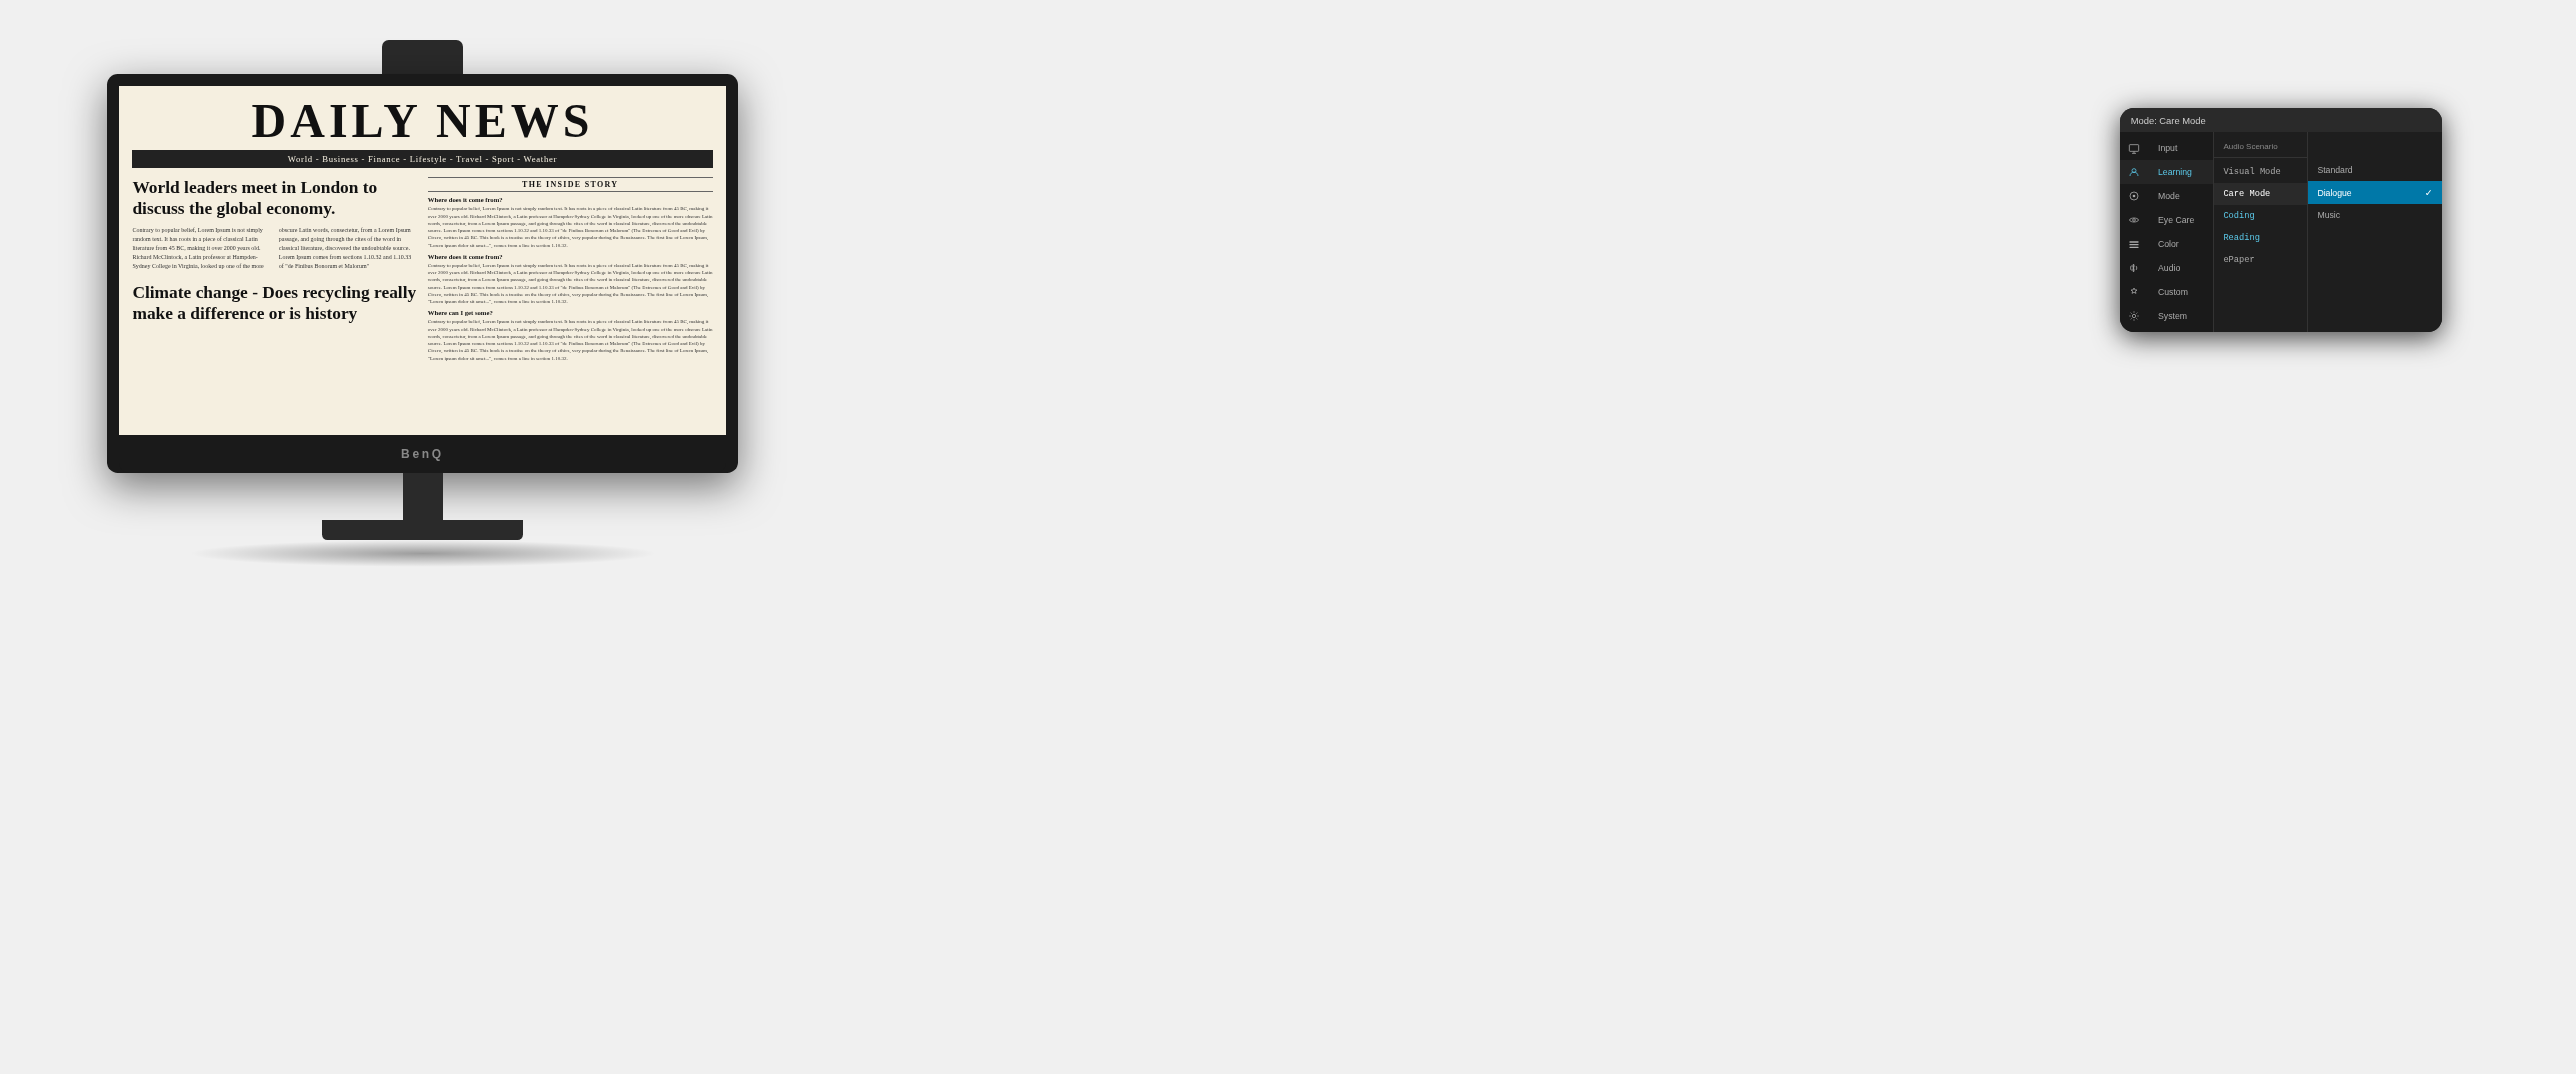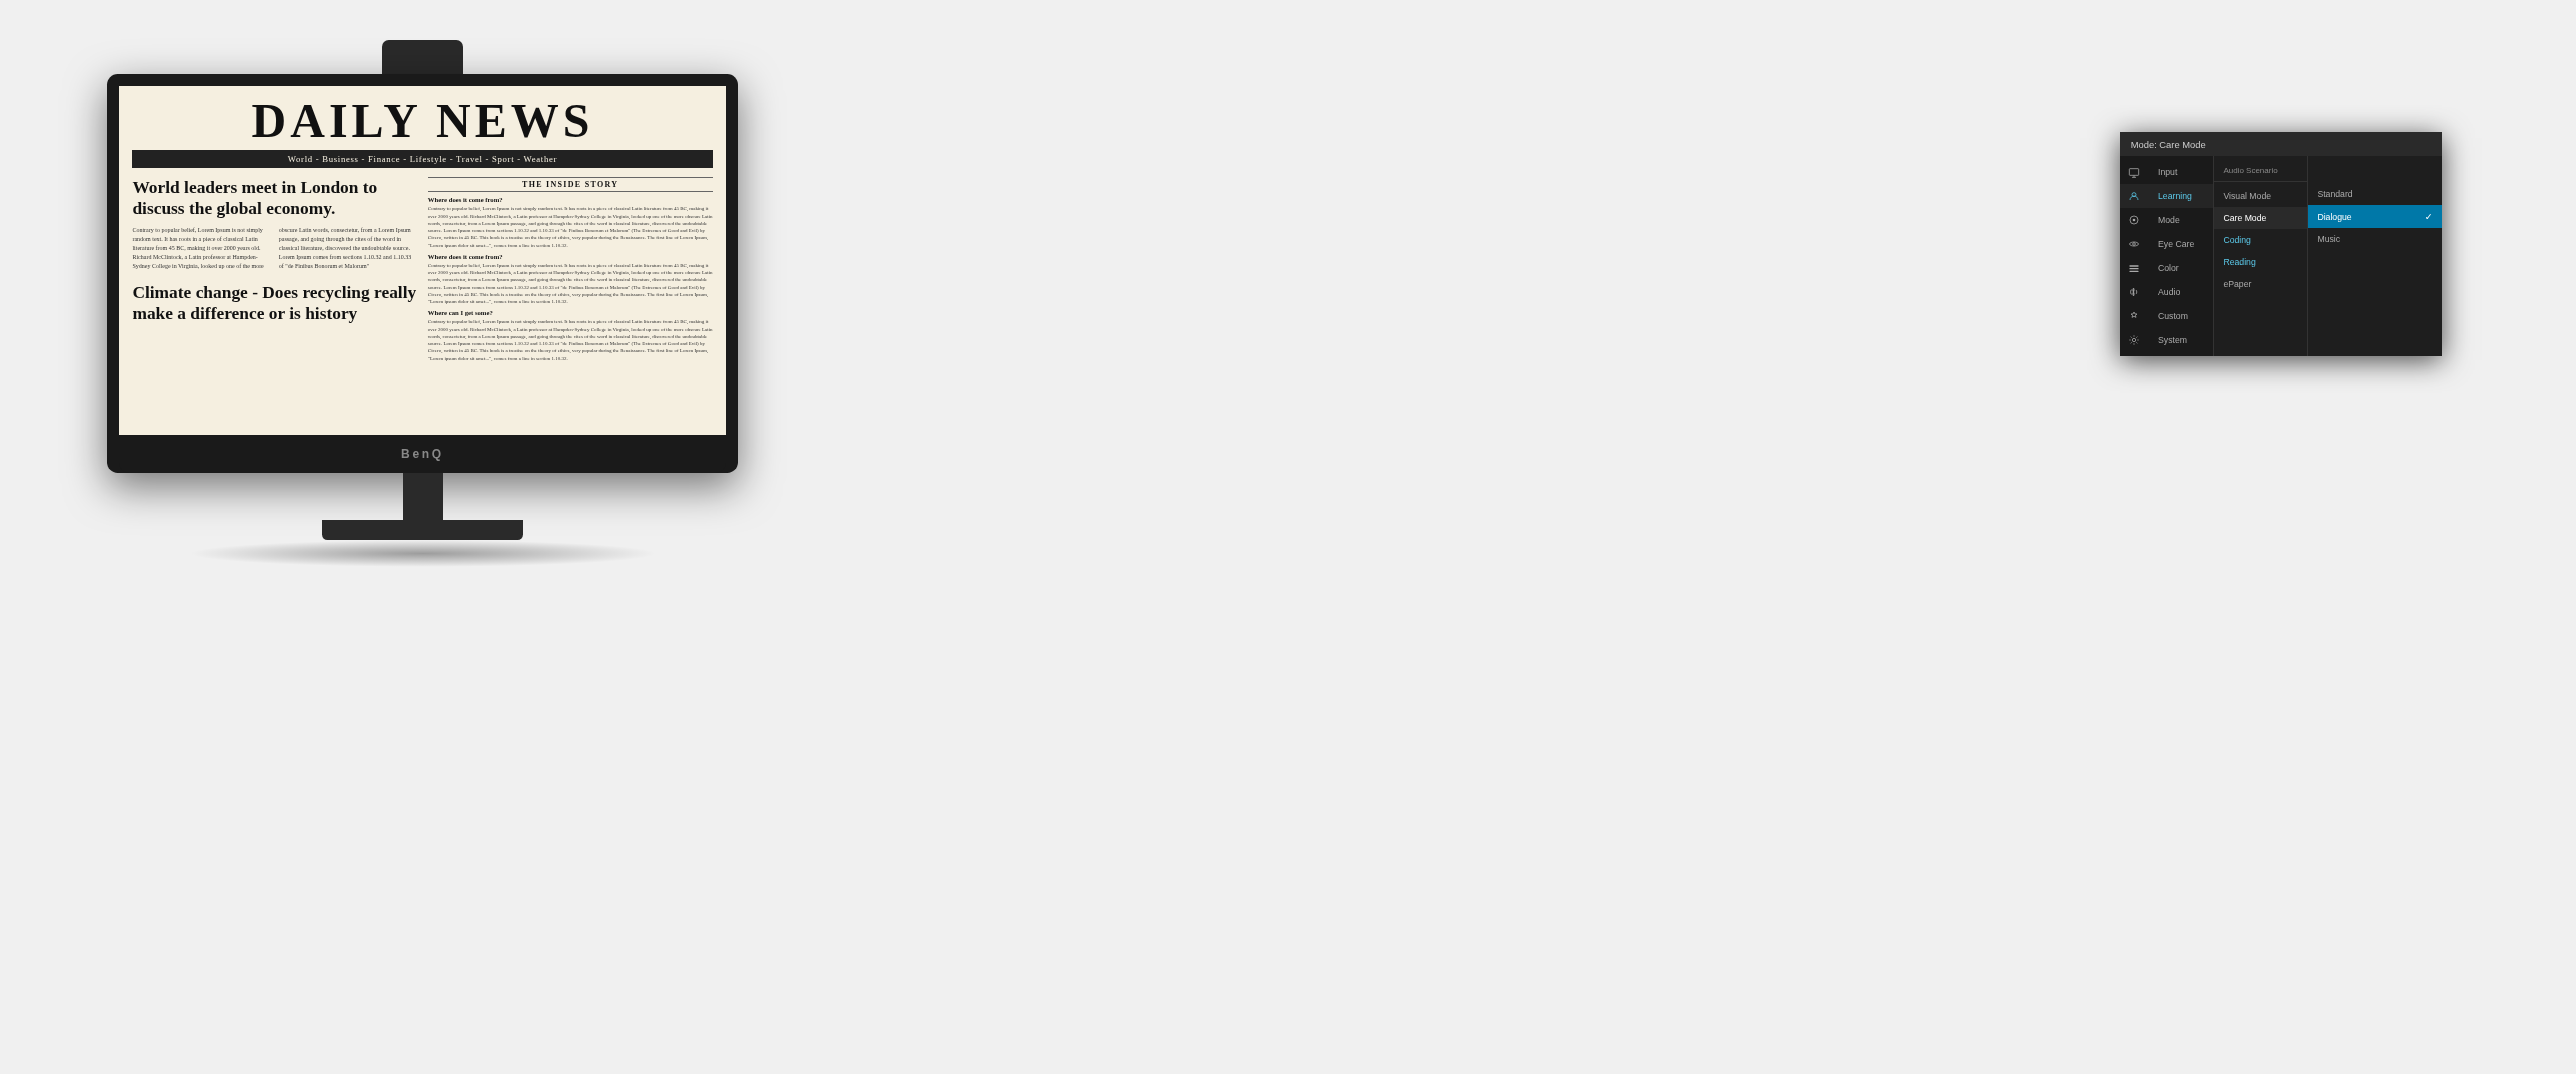--- a/index.html
+++ b/index.html
@@ -138,24 +138,24 @@
     .col-right p {
       font-size: 5px;
       line-height: 1.45;
       color: #333;
     }
 
     
     .osd-panel {
       position: absolute;
       right: 134px;
-      top: 132px;
+      top: 108px;
       width: 322px;
       background: #1a1a1a;
-      border-radius: 0;
+      border-radius: 14px;
       overflow: hidden;
       box-shadow: 0 5.4px 27px rgba(0,0,0,0.7);
       z-index: 10;
     }
     .osd-title-bar {
       background: #2a2a2a;
       padding: 6.7px 10.7px;
       color: #ccc;
       font-size: 9.4px;
       font-family: Arial, sans-serif;
@@ -197,21 +197,21 @@
       background: #1e1e1e;
       padding: 4px 0;
       border-right: 0.7px solid #333;
     }
     .osd-sub-item {
       display: flex;
       align-items: center;
       padding: 6px 9.4px;
       color: #aaa;
       font-size: 8.7px;
-      font-family: Liberation Sans, sans-serif;
+      font-family: Liberation Mono, monospace;
       cursor: pointer;
       text-align: center;
     }
     .osd-sub-item.highlighted {
       background: #2a2a2a;
       color: #fff;
     }
     .osd-sub-item.active-blue {
       color: #5bc8e8;
     }

